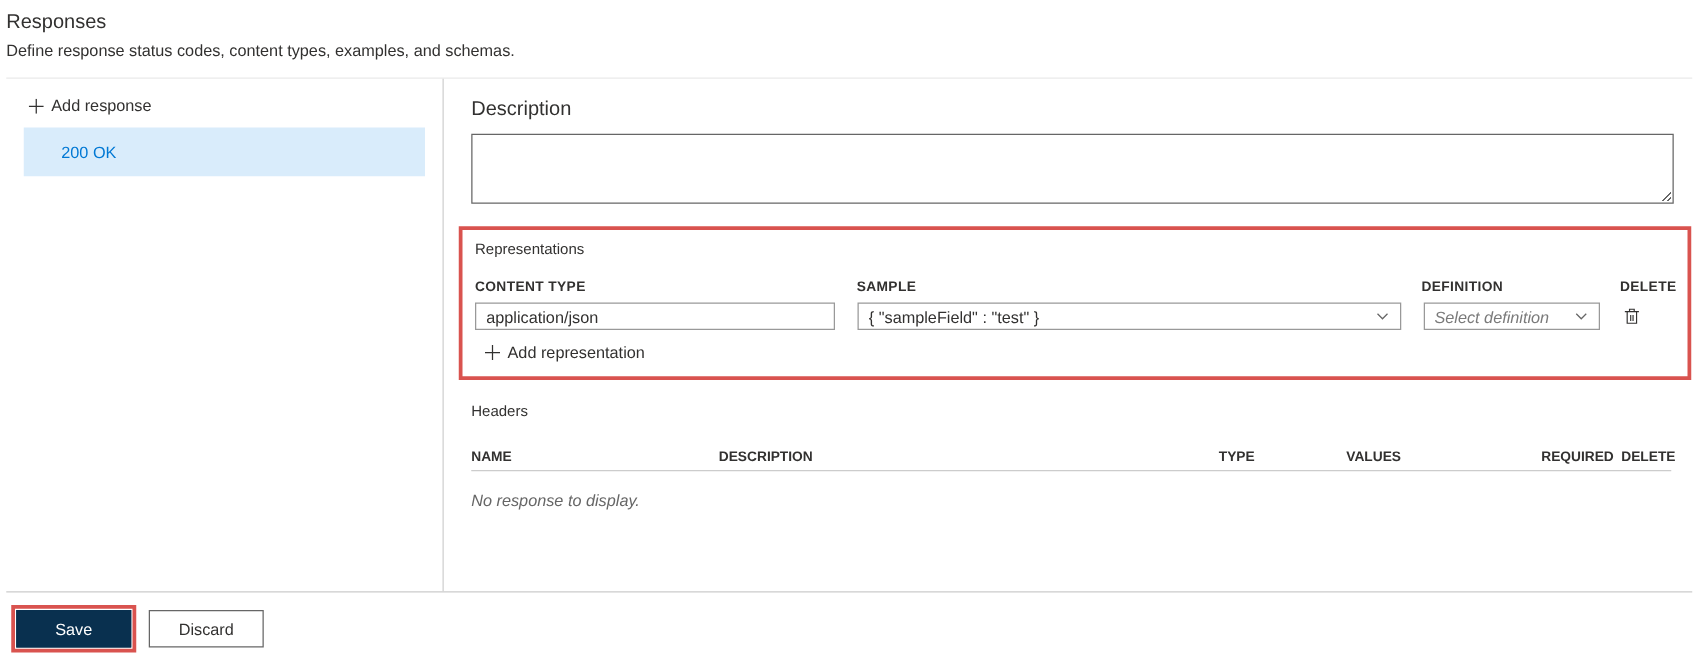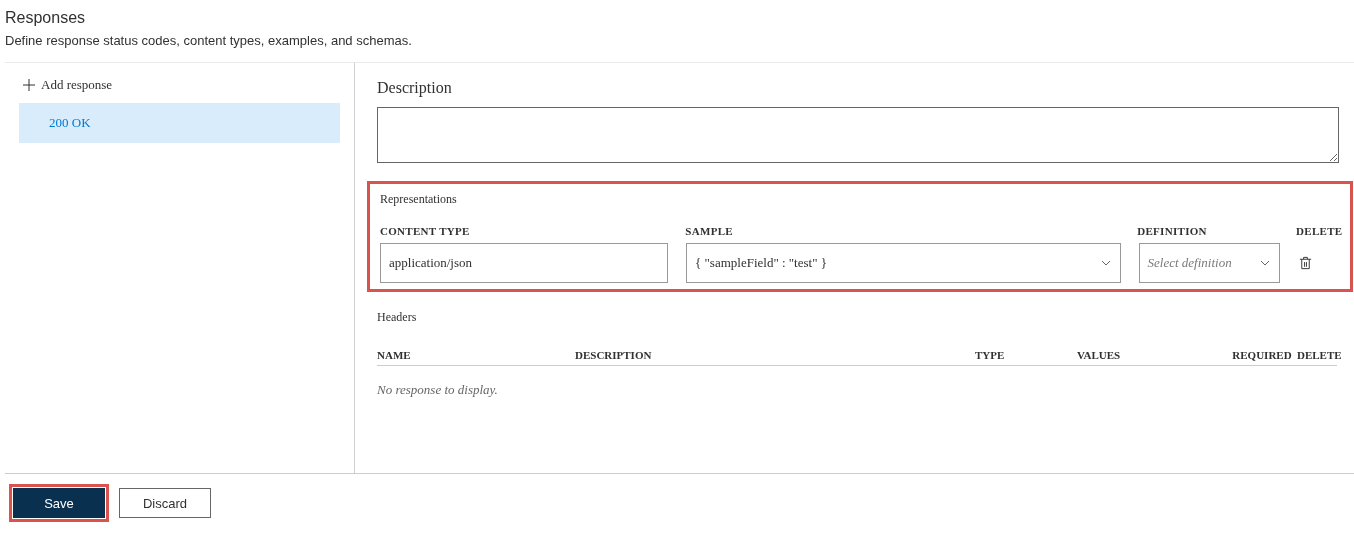--- a/index.html
+++ b/index.html
@@ -19,21 +19,20 @@
     color: #323130;
   }
   .sub-desc {
     font-size: 13px;
     color: #323130;
     margin: 0 0 14px 0;
   }
   .split {
     display: flex;
     border-top: 1px solid #eaeaea;
-    font-family: Liberation Serif, serif;
   }
   .left-pane {
     width: 350px;
     border-right: 1px solid #d0d0d0;
     min-height: 410px;
     padding: 8px 0 0 0;
   }
   .add-row {
     display: inline-flex;
     align-items: center;
@@ -95,21 +94,21 @@
     color: #323130;
     margin-bottom: 6px;
   }
   .col-content { width: 302px; }
   .col-sample  { width: 456px; }
   .col-def     { width: 148px; }
   .col-del     { width: 44px; text-align: left; }
 
   .cell-input {
     border: 1px solid #999;
-    height: 40px;
+    height: 22px;
     padding: 2px 8px;
     font-size: 13px;
     display: flex;
     align-items: center;
     background: #fff;
   }
   .cell-input.with-caret {
     justify-content: space-between;
     color: #323130;
   }
@@ -225,20 +224,26 @@
                 <path d="M2 4l4 4 4-4" fill="none" stroke-width="1"></path>
               </svg>
           </div>
           <div class="col-del" style="display:flex;align-items:center;justify-content:flex-start;">
             <svg class="trash-svg" viewBox="0 0 16 16" fill="none">
               <path d="M2 4h12M6 4V2h4v2M4 4v10h8V4M7 7v5M9 7v5" stroke-width="1"></path>
             </svg>
           </div>
         </div>
 
+        <div class="add-rep">
+          <svg class="plus-svg" viewBox="0 0 12 12">
+              <path d="M6 0v12M0 6h12" stroke="#323130" stroke-width="1"></path>
+            </svg>
+          <span>Add representation</span>
+        </div>
       </div>
 
       <div class="headers-block">
         <div class="sub-title">Headers</div>
         <div class="hdr-row">
           <div class="hc-name">NAME</div>
           <div class="hc-desc">DESCRIPTION</div>
           <div class="hc-type">TYPE</div>
           <div class="hc-values">VALUES</div>
           <div class="hc-req">REQUIRED</div>

